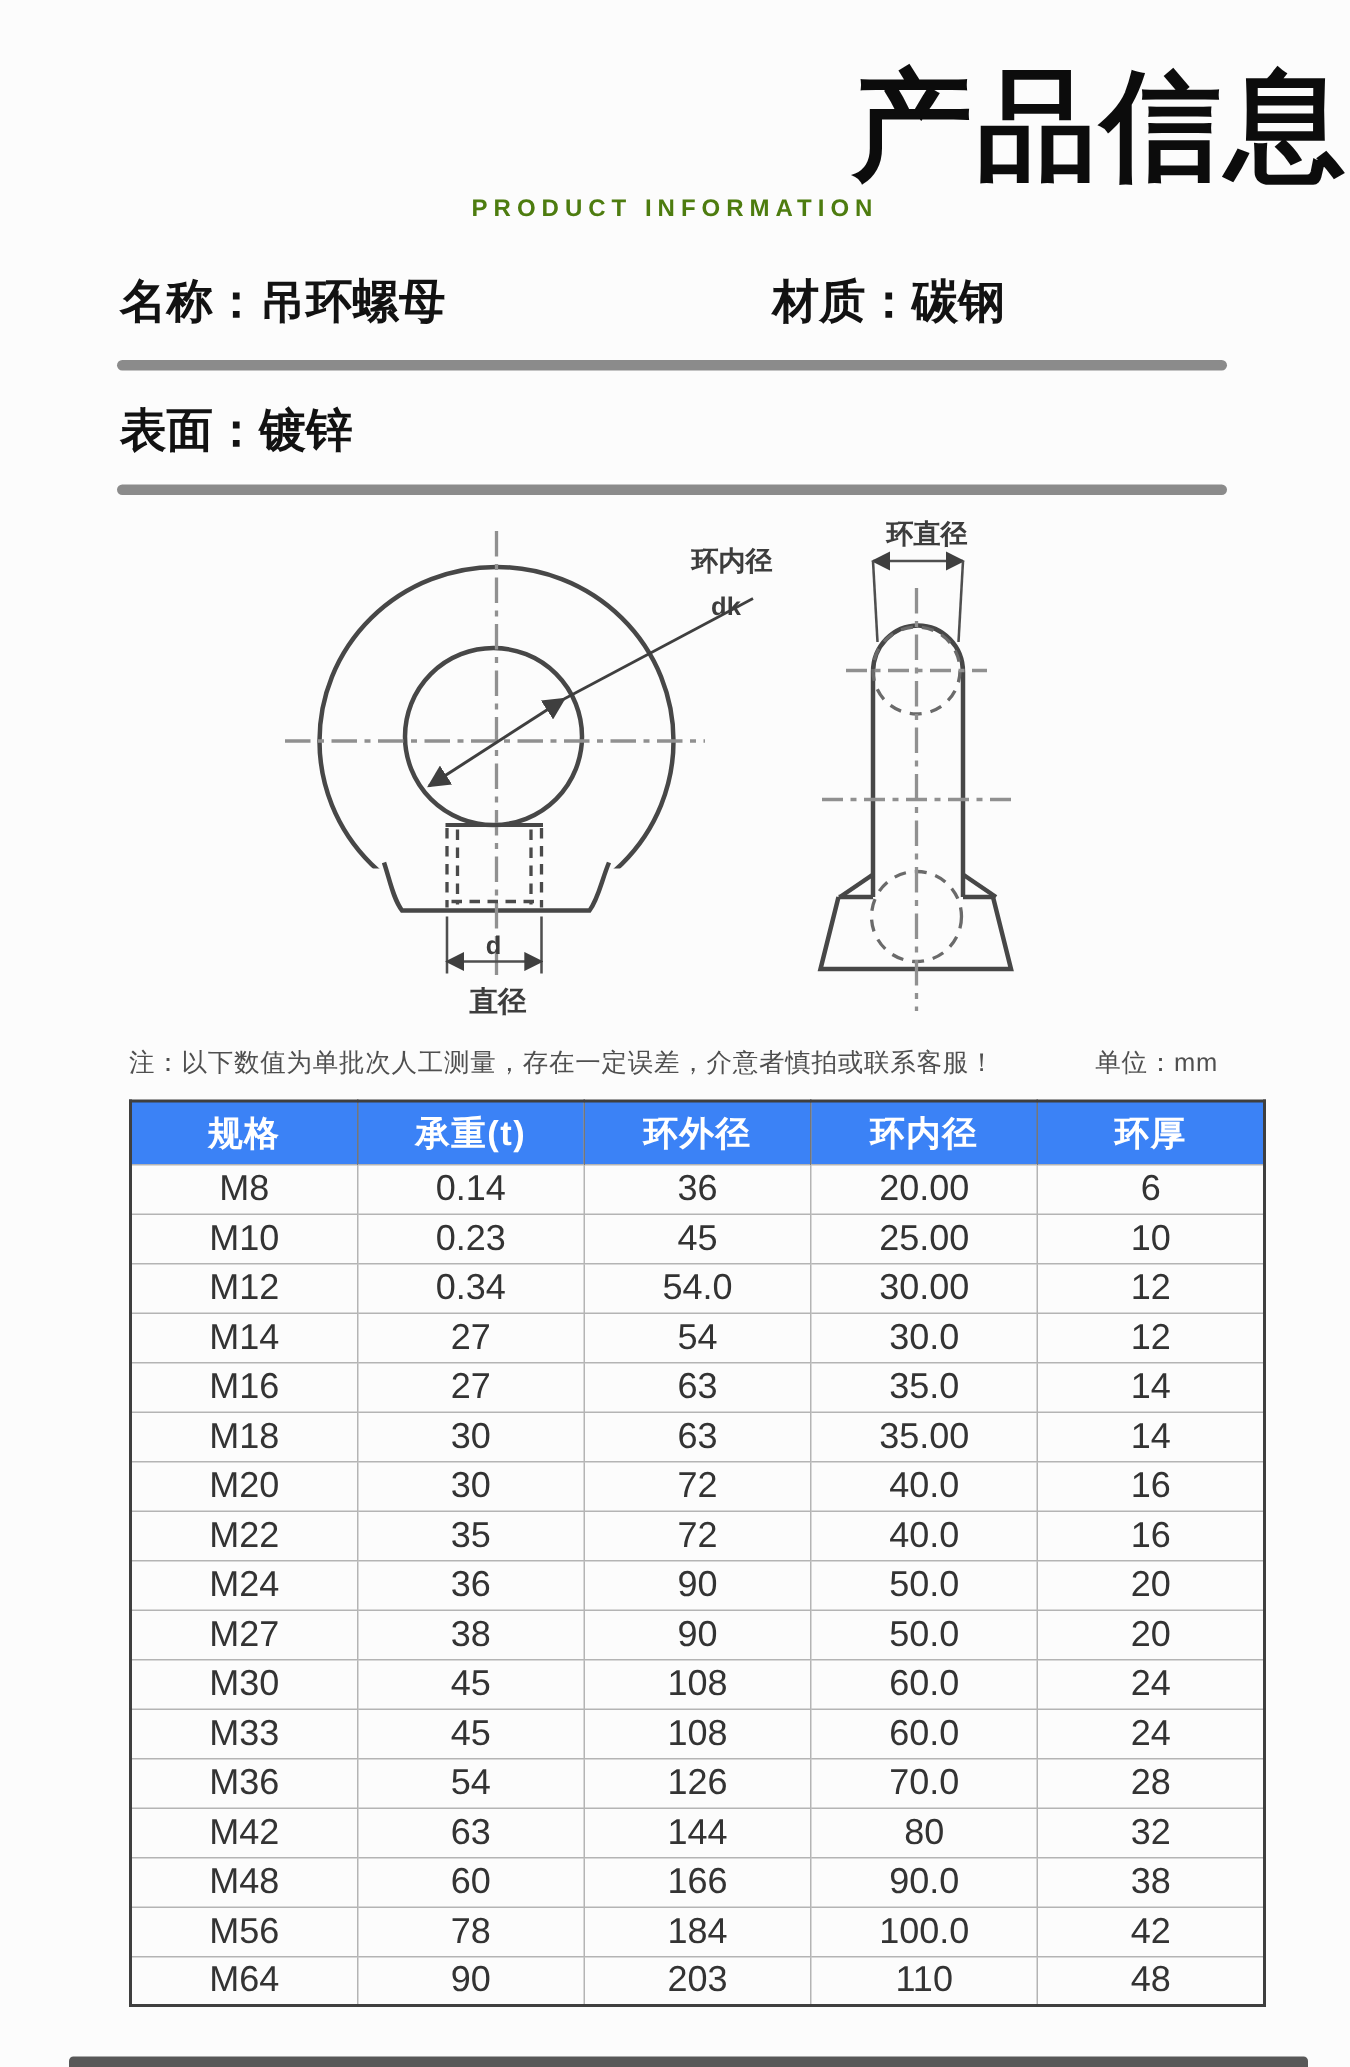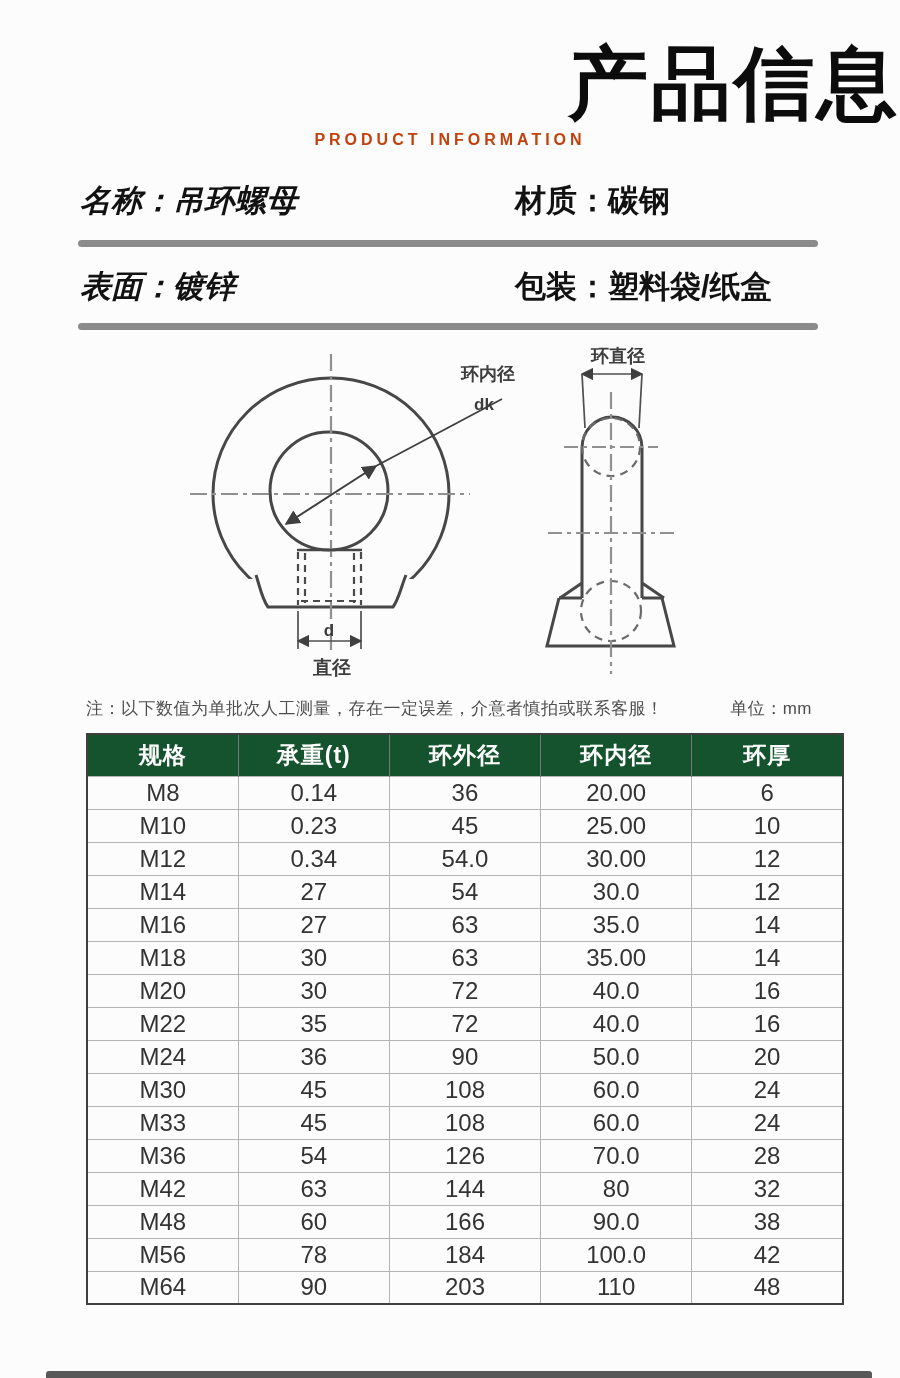--- a/index.html
+++ b/index.html
@@ -27,34 +27,34 @@
     line-height: 1.05;
   }
   .subtitle {
     position: absolute;
     top: 131px; left: 0;
     width: 100%;
     text-align: center;
     font-size: 16px;
     font-weight: 700;
     letter-spacing: 4px;
-    color: #c2410c;
+    color: #4d7c0f;
   }
   
   .info-row {
     position: absolute;
     left: 80px;
     width: 740px;
     height: 42px;
     font-size: 31px;
     font-weight: 600;
     color: #121212;
     white-space: nowrap;
   }
-  .info-row .pair-left  { position: absolute; left: 0; top: 0; font-style: italic; }
+  .info-row .pair-left  { position: absolute; left: 0; top: 0; }
   .info-row .pair-right { position: absolute; left: 435px; top: 0; }
   .row-1 { top: 180px; }
   .row-2 { top: 266px; }
   .divider {
     position: absolute;
     left: 78px;
     width: 740px;
     height: 7px;
     border-radius: 4px;
     background: #8b8b8b;
@@ -91,21 +91,21 @@
     position: absolute;
     top: 733px;
     left: 86px;
     width: 758px;
     border-collapse: collapse;
     table-layout: fixed;
     text-align: center;
     border: 2px solid #3f3f3f;
   }
   .spec-table th {
-    background: #14532d;
+    background: #3b82f6;
     color: #ffffff;
     font-size: 23px;
     font-weight: 700;
     height: 42px;
     border-right: 1px solid #777777;
     letter-spacing: 1px;
   }
   .spec-table th:last-child { border-right: none; font-family: Liberation Mono, monospace; }
   .spec-table td {
     font-size: 24px;
@@ -139,23 +139,20 @@
     <div class="pair-right">
       <span>材质：</span><span>碳钢</span>
     </div>
   </div>
   <div class="divider divider-1"></div>
 
   <div class="info-row row-2">
     <div class="pair-left">
       <span>表面：</span><span>镀锌</span>
     </div>
-    <div class="pair-right">
-      <span>包装：</span><span>塑料袋/纸盒</span>
-    </div>
   </div>
   <div class="divider divider-2"></div>
 
   <svg class="diagram" width="760" height="352" viewBox="0 0 760 352">
     <defs>
       <marker id="arw" viewBox="0 0 10 10" refX="9" refY="5" markerWidth="7.5" markerHeight="7.5" orient="auto-start-reverse">
         <path d="M0,0 L10,5 L0,10 z" fill="#3f3f3f"></path>
       </marker>
     </defs>
 
@@ -295,20 +292,27 @@
           <td>16</td>
         </tr>
         <tr>
           <td>M24</td>
           <td>36</td>
           <td>90</td>
           <td>50.0</td>
           <td>20</td>
         </tr>
         <tr>
+          <td>M27</td>
+          <td>38</td>
+          <td>90</td>
+          <td>50.0</td>
+          <td>20</td>
+        </tr>
+        <tr>
           <td>M30</td>
           <td>45</td>
           <td>108</td>
           <td>60.0</td>
           <td>24</td>
         </tr>
         <tr>
           <td>M33</td>
           <td>45</td>
           <td>108</td>

